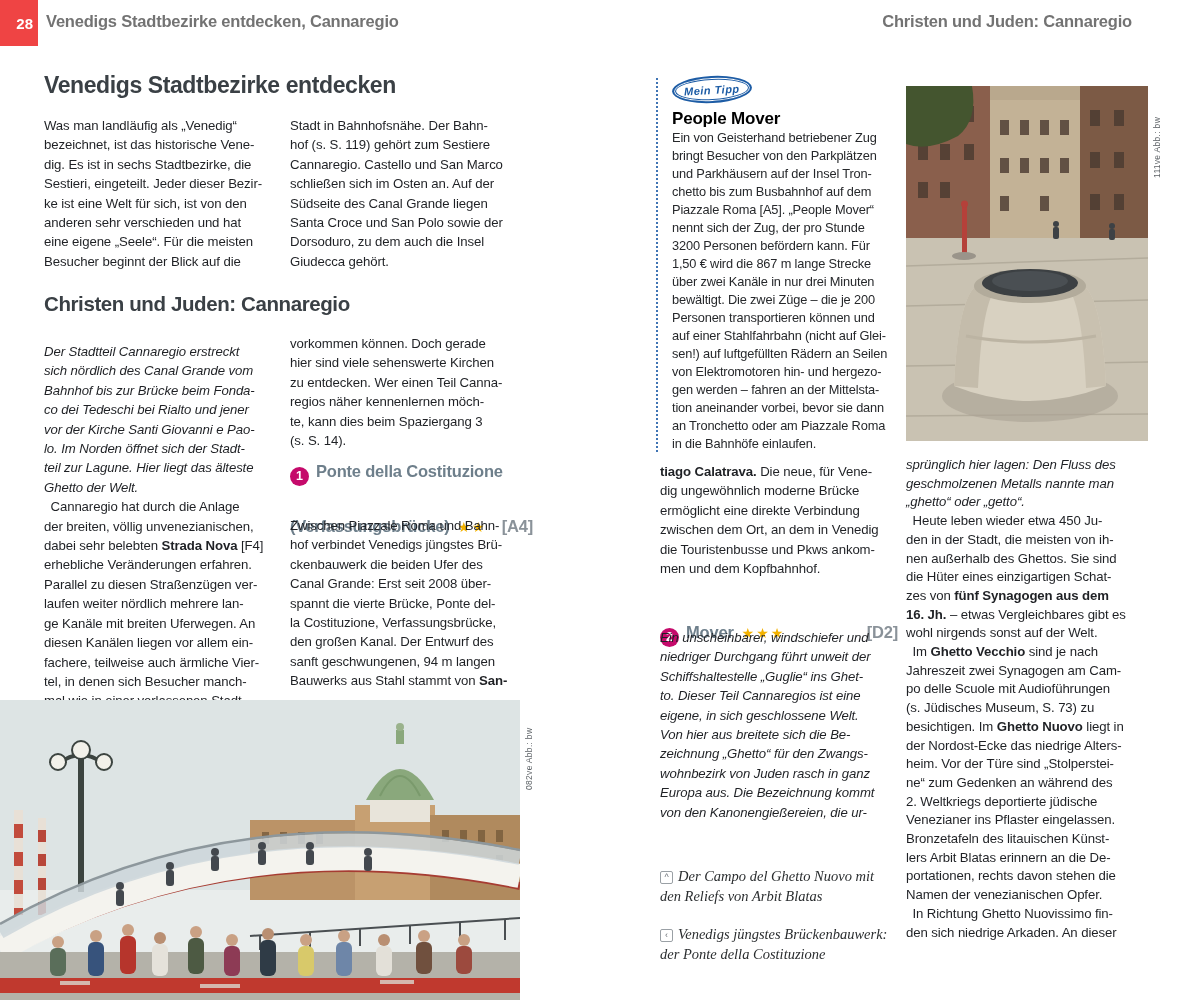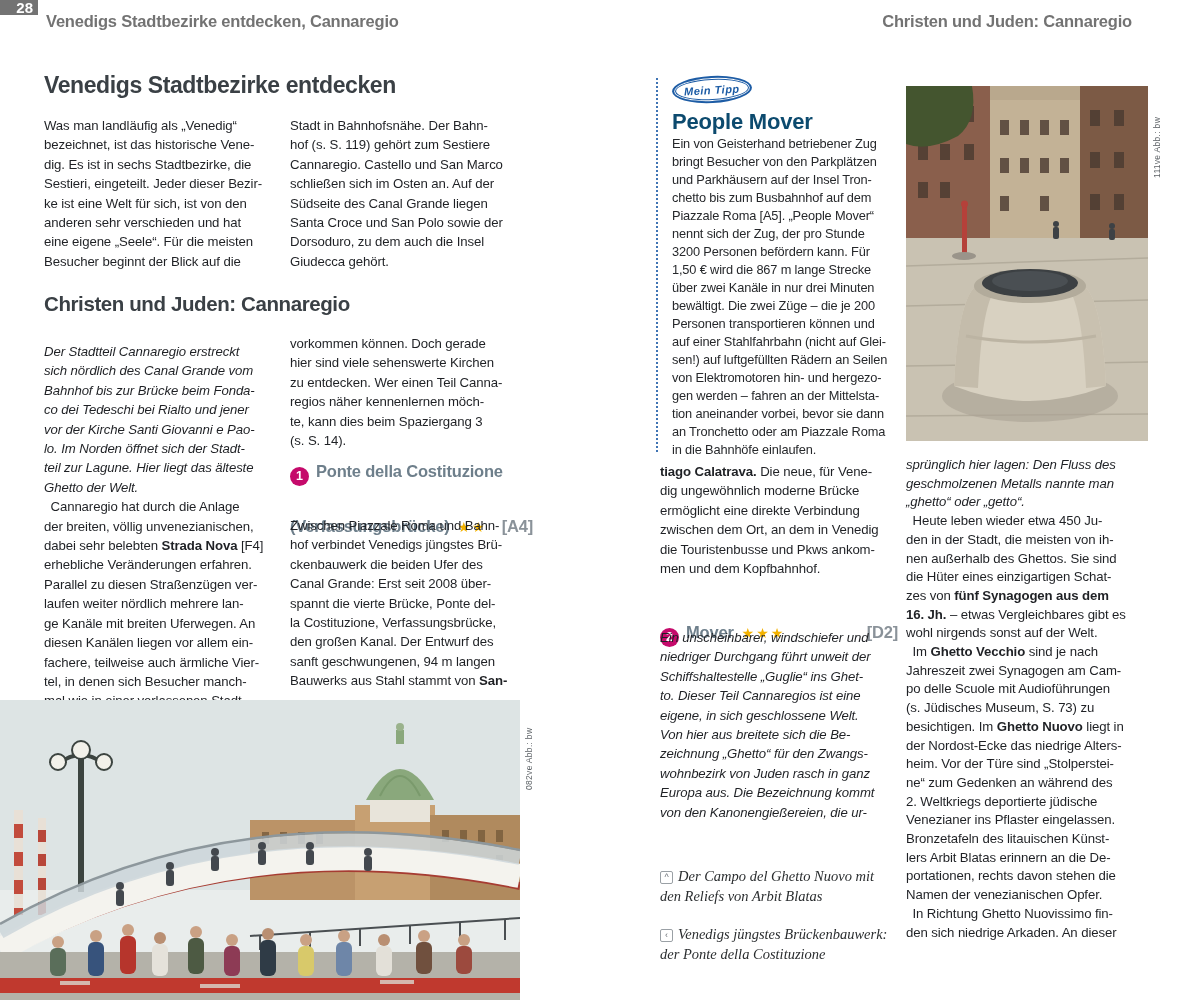--- a/index.html
+++ b/index.html
@@ -1,19 +1,19 @@
 <!DOCTYPE html>
 <html><head>
 <meta charset="utf-8">
 <style>
   html,body{margin:0;padding:0;}
   body{width:1180px;height:1000px;background:#ffffff;font-family:"Liberation Sans",sans-serif;color:#1f2125;position:relative;overflow:hidden;}
   .abs{position:absolute;}
   
-  .pagenum{background:#737373;color:#fff;font-weight:bold;font-size:15px;width:38px;height:15px;display:flex;align-items:center;}
+  .pagenum{background:#ef4444;color:#fff;font-weight:bold;font-size:15px;width:38px;height:46px;display:flex;align-items:center;}
   .pagenum.left{justify-content:flex-end;padding-right:5px;box-sizing:border-box;}
   .pagenum.right{justify-content:flex-start;padding-left:5px;box-sizing:border-box;margin-left:47px;}
   .runhead{font-weight:bold;font-size:16.5px;color:#737373;letter-spacing:-0.2px;}
   
   h1.sec{font-size:23px;font-weight:bold;color:#3a4045;margin:0;letter-spacing:-0.4px;}
   h2.sec{font-size:20.5px;font-weight:bold;color:#3a4045;margin:0;letter-spacing:-0.4px;}
   
   .lines{font-size:13.2px;line-height:19.4px;white-space:pre-line;letter-spacing:-0.1px;}
   .lines i, .it{font-style:italic;}
   .it{white-space:pre-line;}
@@ -21,21 +21,21 @@
   
   .poihead{font-size:16.5px;font-weight:bold;color:#6e7f8b;letter-spacing:-0.2px;line-height:23px;}
   .poihead .row2{display:flex;justify-content:space-between;align-items:flex-start;margin-top:29px;}
   .numbadge{display:inline-flex;width:19px;height:19px;border-radius:50%;background:#c50a6b;color:#fff;font-size:12.5px;font-weight:bold;align-items:center;justify-content:center;margin-right:7px;vertical-align:-3px;}
   .stars{color:#f3b200;font-size:14px;letter-spacing:2px;margin-left:8px;font-weight:normal;}
   .grid{color:#8a9299;font-weight:bold;}
   
   .tipbar{border-left:2px dotted #3f74b4;}
   .tipbadge{display:inline-block;border:2px solid #1d5ca5;border-radius:50%;padding:2px 10px 3px 10px;transform:rotate(-3deg);box-shadow:inset 0 0 0 1px #fff, inset 0 0 0 2px #1d5ca5;}
   .tipbadge span{font-style:italic;font-weight:bold;font-size:11px;color:#1d5ca5;letter-spacing:0.5px;}
-  .tiptitle{font-size:22px;font-weight:bold;color:#0c4a6e;letter-spacing:-0.2px;}
+  .tiptitle{font-size:17px;font-weight:bold;color:#000000;letter-spacing:-0.2px;}
   
   .caption{font-family:"Liberation Serif",serif;font-style:italic;font-size:14.5px;line-height:20.5px;color:#2a2d2f;white-space:pre-line;}
   .capicon{display:inline-block;width:11px;height:11px;border:1px solid #9aa0a5;border-radius:2px;font-size:9px;line-height:10px;text-align:center;color:#6a7076;font-style:normal;font-family:"Liberation Sans",sans-serif;margin-right:5px;vertical-align:1px;}
   
   .credit{writing-mode:vertical-rl;transform:rotate(180deg);font-size:8.5px;color:#5f6468;letter-spacing:0.3px;}
   .photo{display:block;}
 </style>
 </head>
 <body>
 

